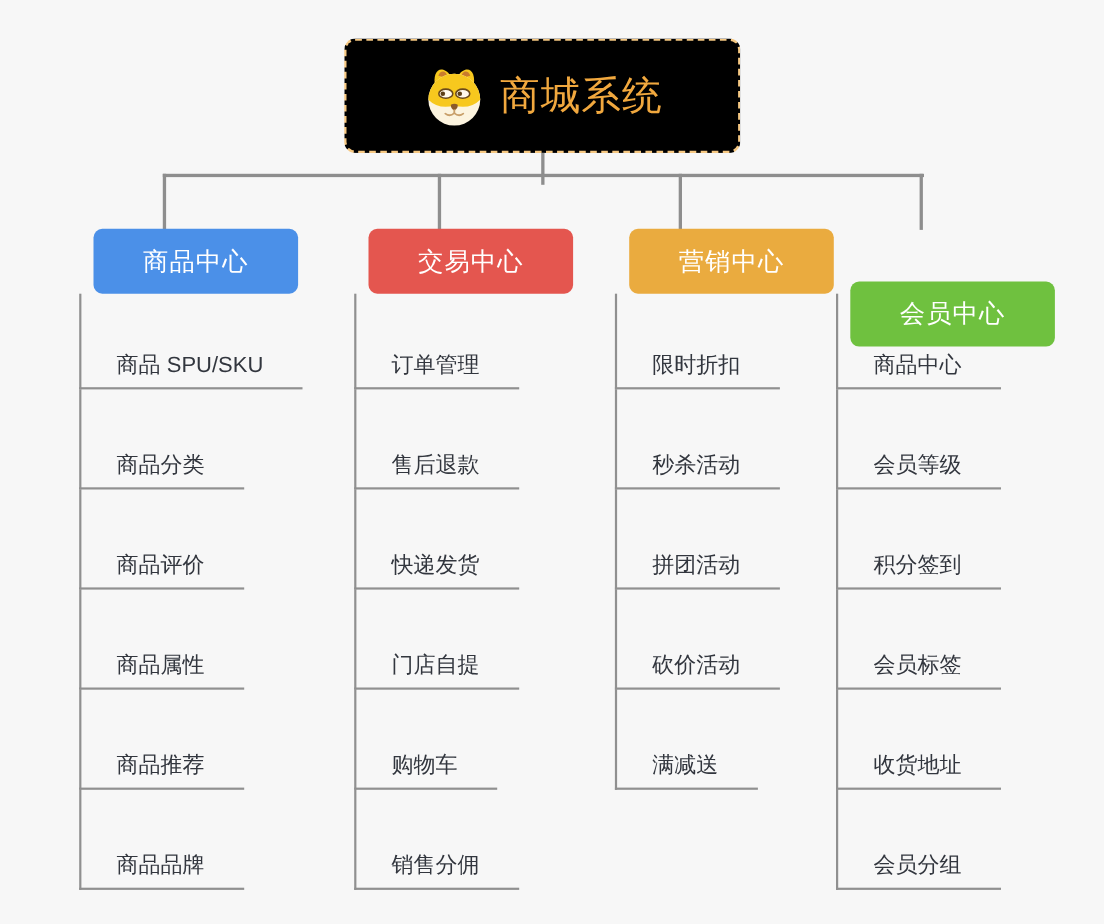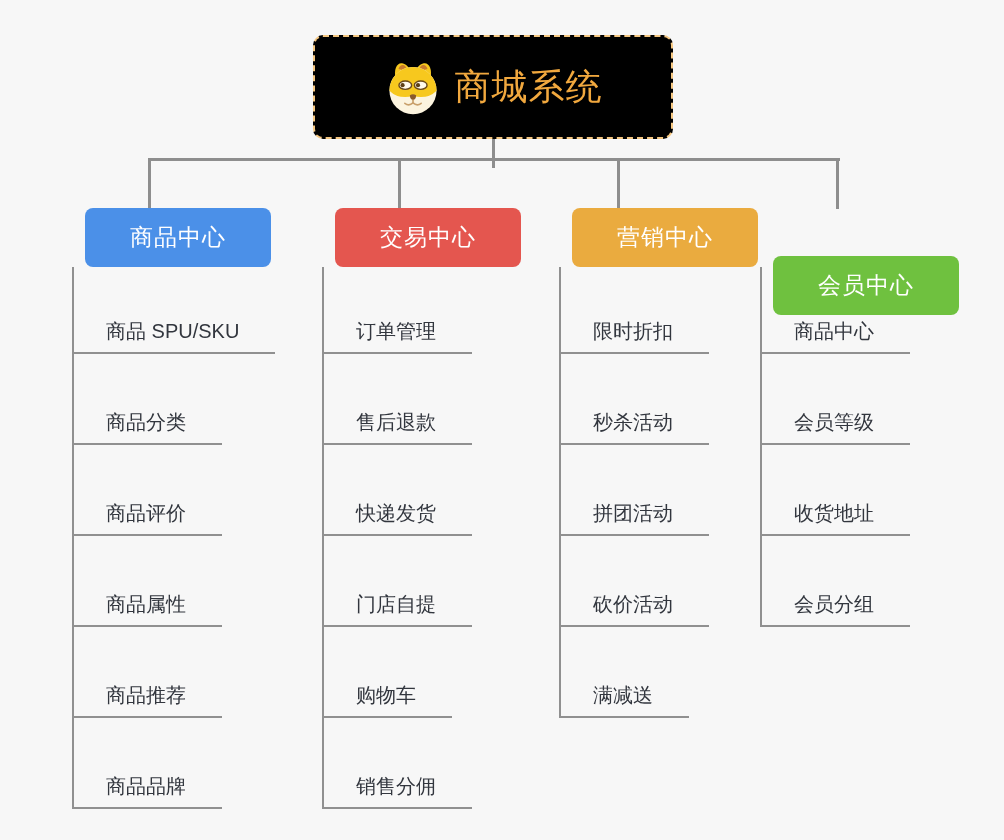--- a/index.html
+++ b/index.html
@@ -210,20 +210,26 @@
       <span class="branch-label">会员中心</span>
     </div>
     <div class="branch-children">
         <div class="child">
           <span class="child-label">商品中心</span>
         </div>
         <div class="child">
           <span class="child-label">会员等级</span>
         </div>
         <div class="child">
+          <span class="child-label">积分签到</span>
+        </div>
+        <div class="child">
+          <span class="child-label">会员标签</span>
+        </div>
+        <div class="child">
           <span class="child-label">收货地址</span>
         </div>
         <div class="child">
           <span class="child-label">会员分组</span>
         </div>
       </div>
   </div>
 
 </div>
 

